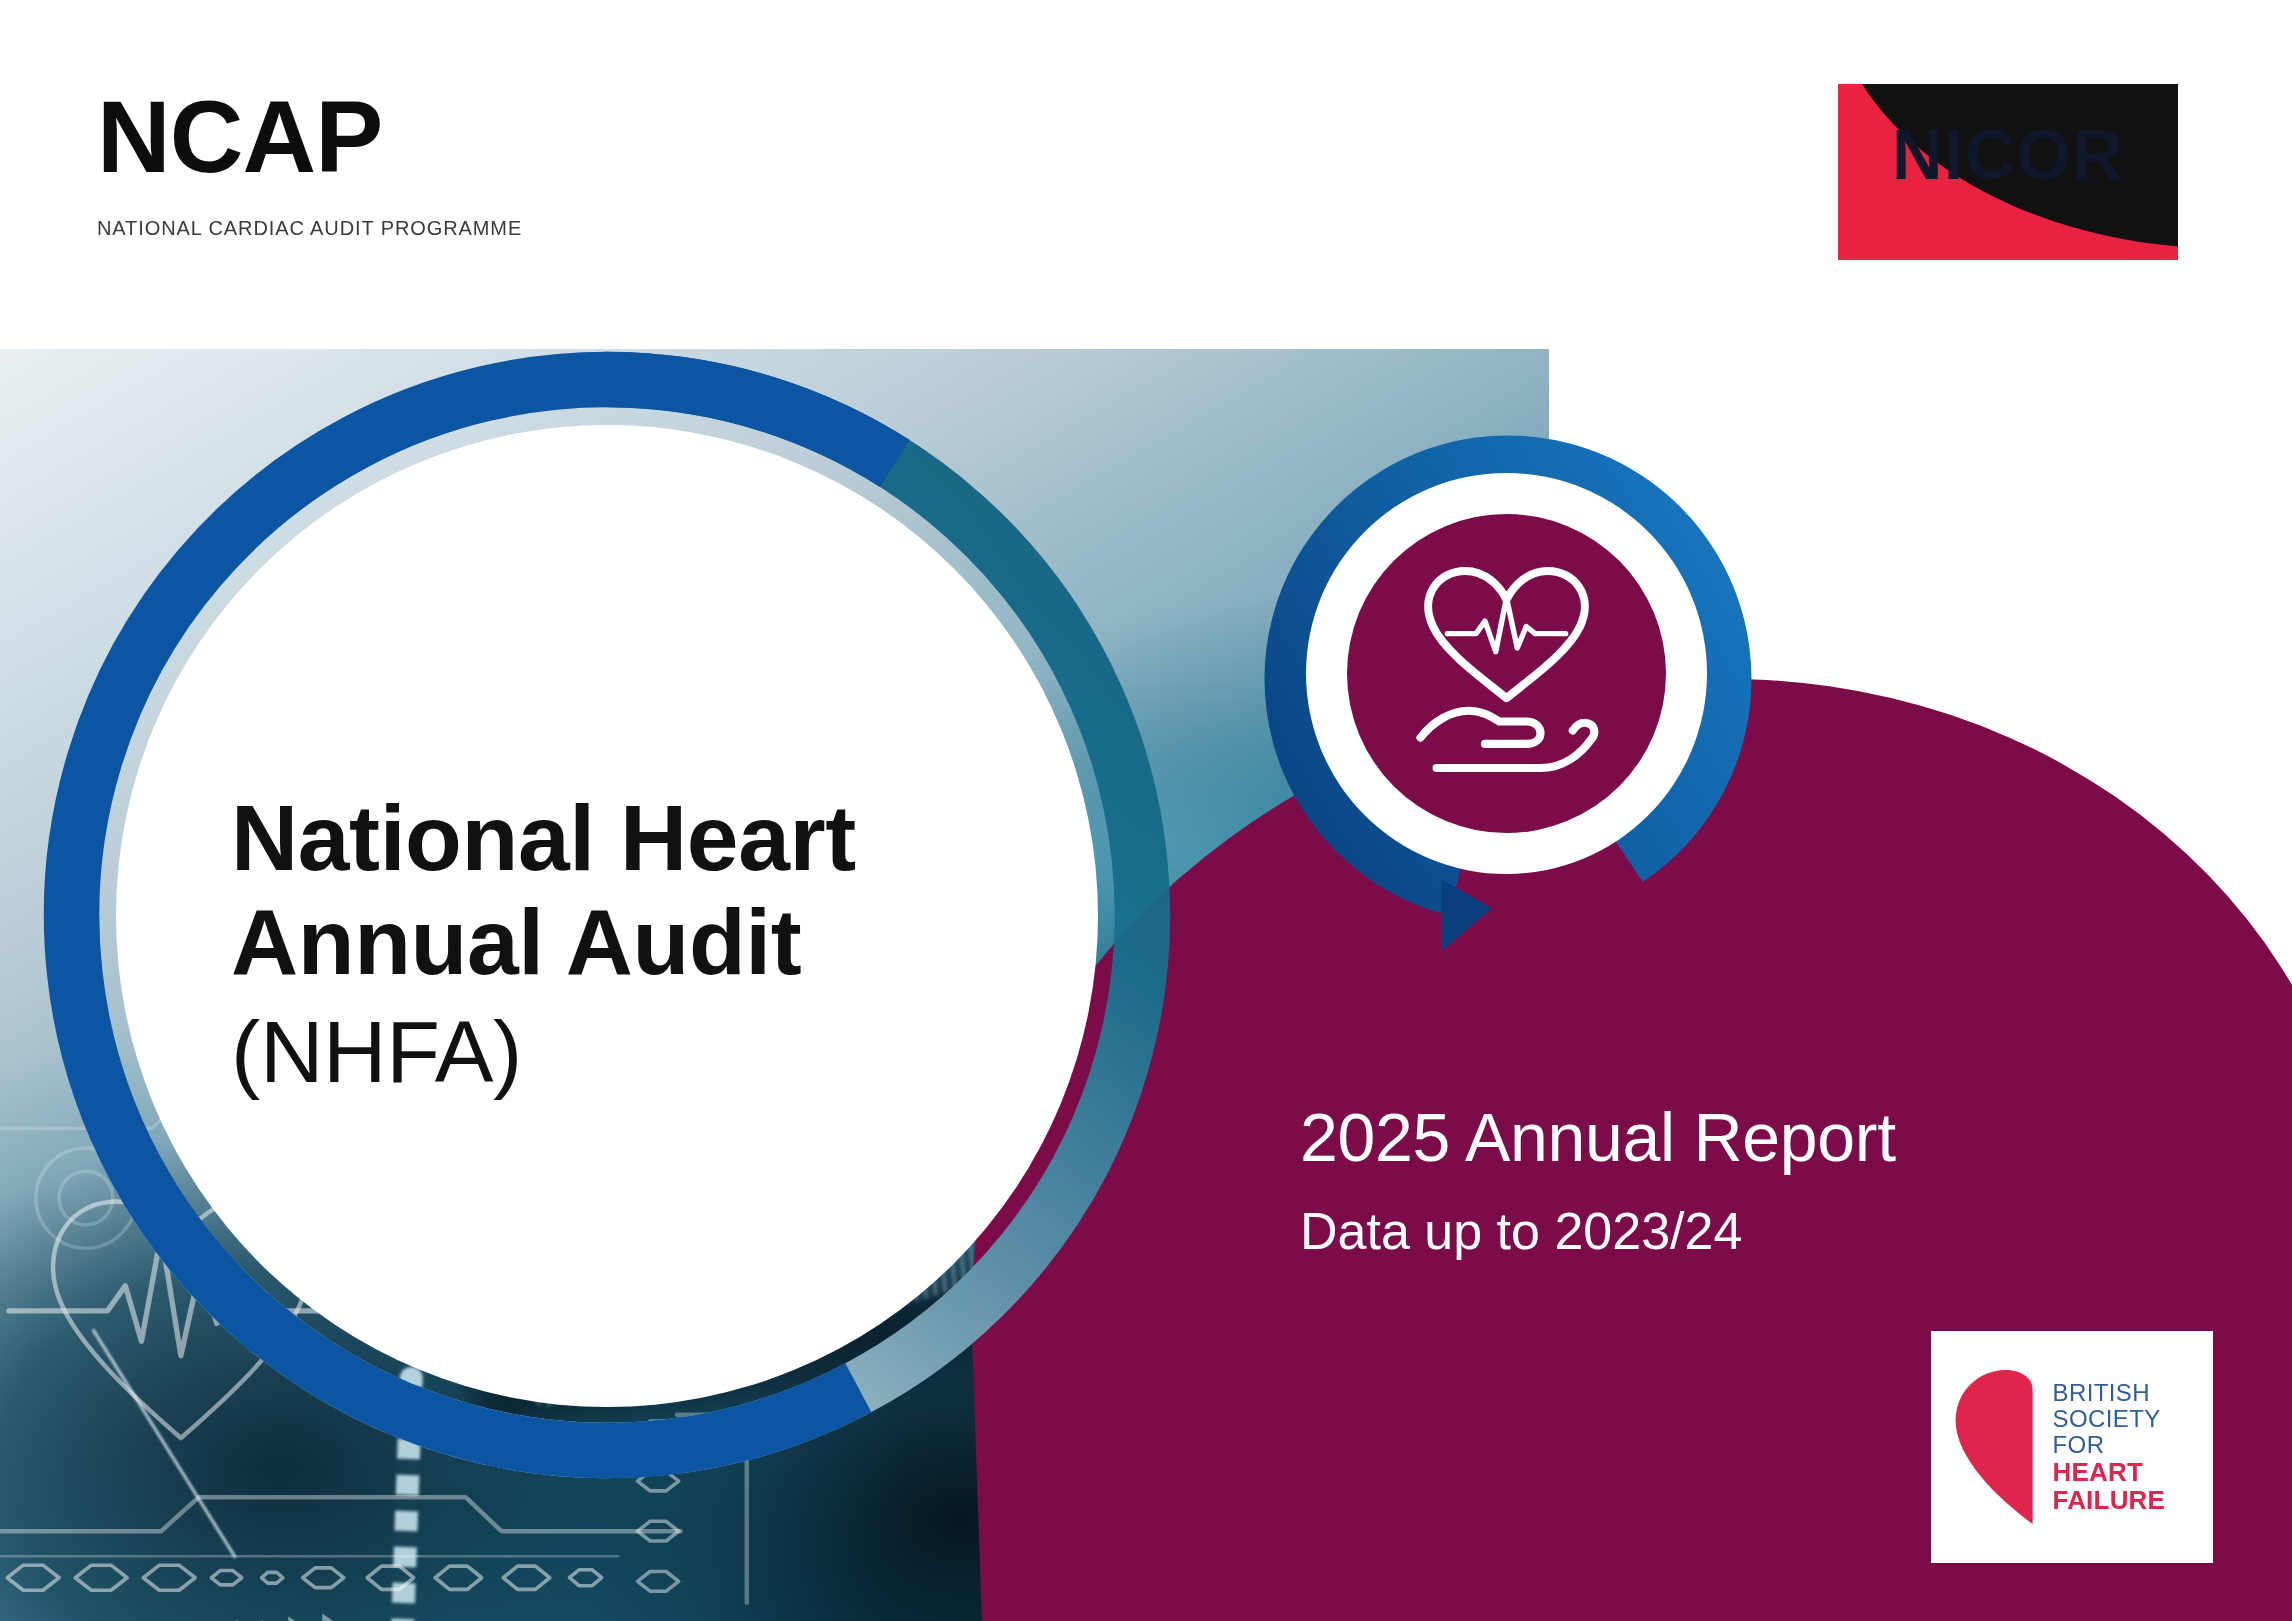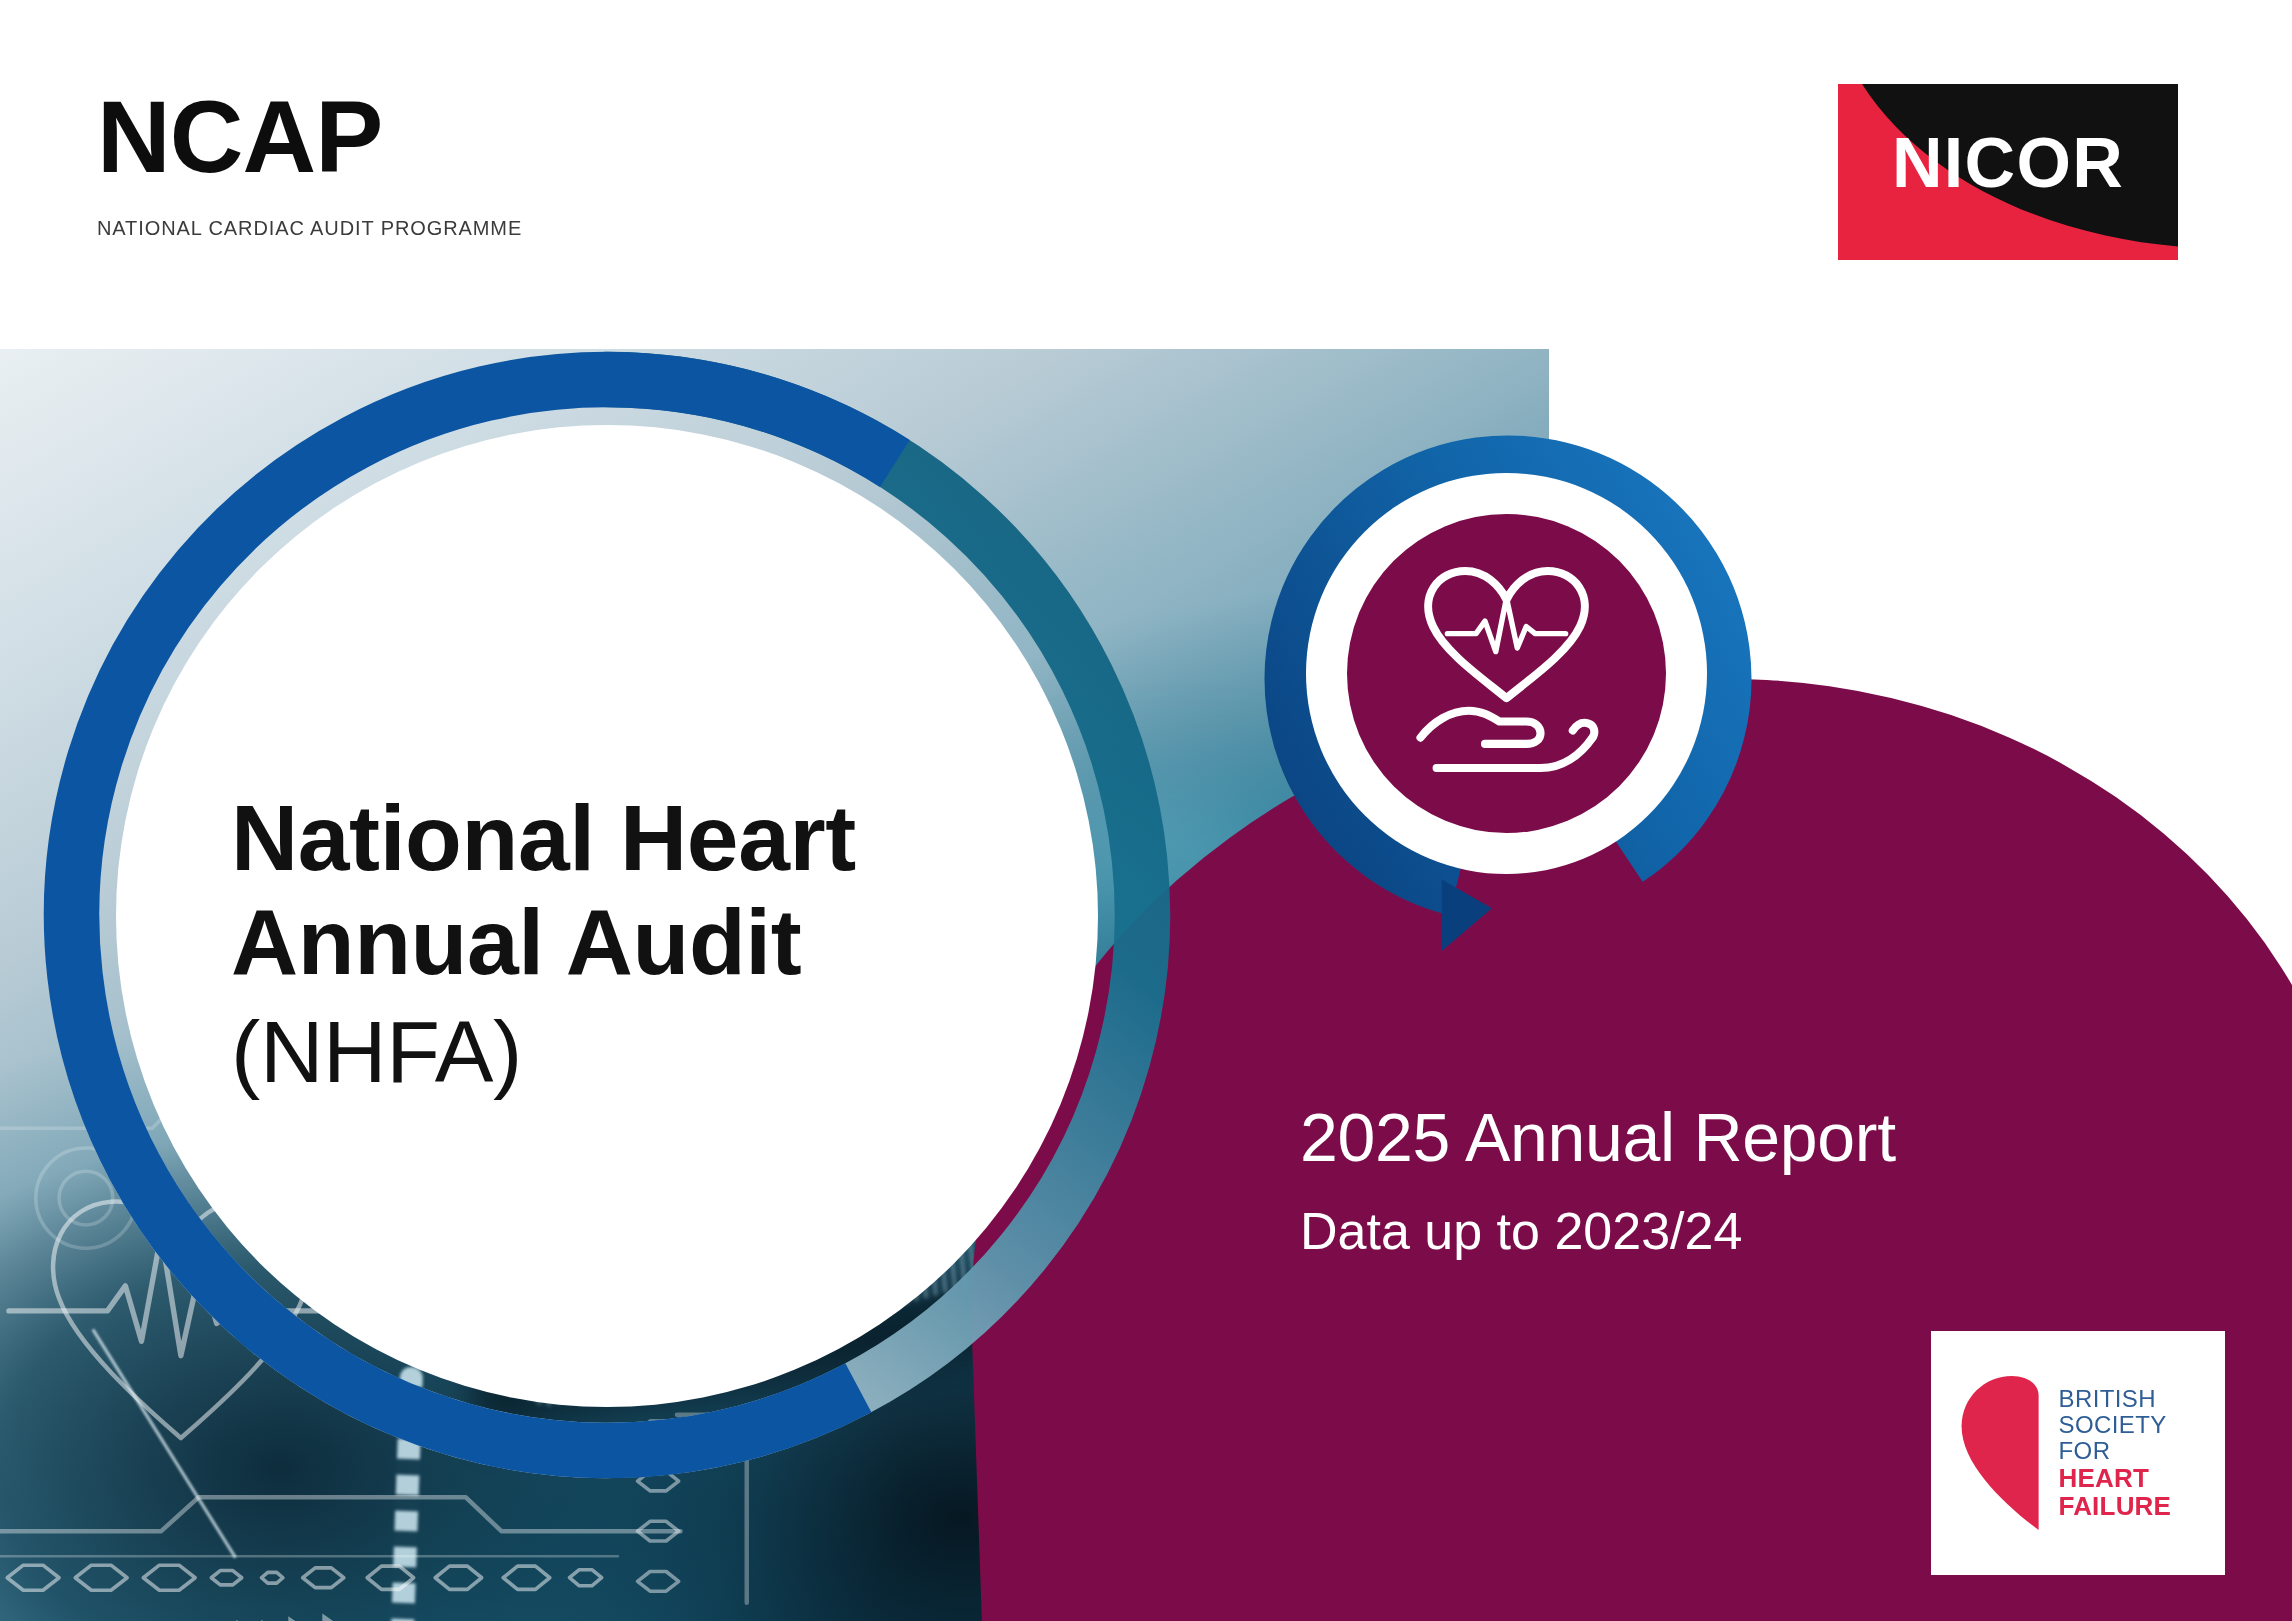--- a/index.html
+++ b/index.html
@@ -224,27 +224,26 @@
     position: absolute;
     inset: 0;
     background: #111111;
     clip-path: path("M0,0 L380,0 L380,196 L380,164 C250,164 96,112 24,0 Z");
   }
   .nicor-word {
     position: absolute;
     left: 0; right: 0;
     top: 36px;
     text-align: center;
-    color: #ffffff;
+    color: #0f172a;
     font-size: 70px;
     font-weight: 700;
     letter-spacing: 1.3px;
     line-height: 1;
     font-family: "Liberation Sans", sans-serif;
-    margin-top: 8px;
   }
 
   
   .title-block {
     position: absolute;
     left: 231px;
     top: 786px;
     width: 824px;
   }
   .title-main {
@@ -292,21 +291,21 @@
   
   .bsh-logo {
     position: absolute;
     left: 1931px;
     top: 1331px;
     width: 258px;
     height: 208px;
     background: #ffffff;
     display: flex;
     align-items: center;
-    padding: 18px;
+    padding: 12px;
   }
   .bsh-heart {
     width: 97px;
     height: 100%;
     flex: 0 0 auto;
     display: flex;
     align-items: center;
     justify-content: flex-end;
     padding-right: 1.8px;
     box-sizing: border-box;

